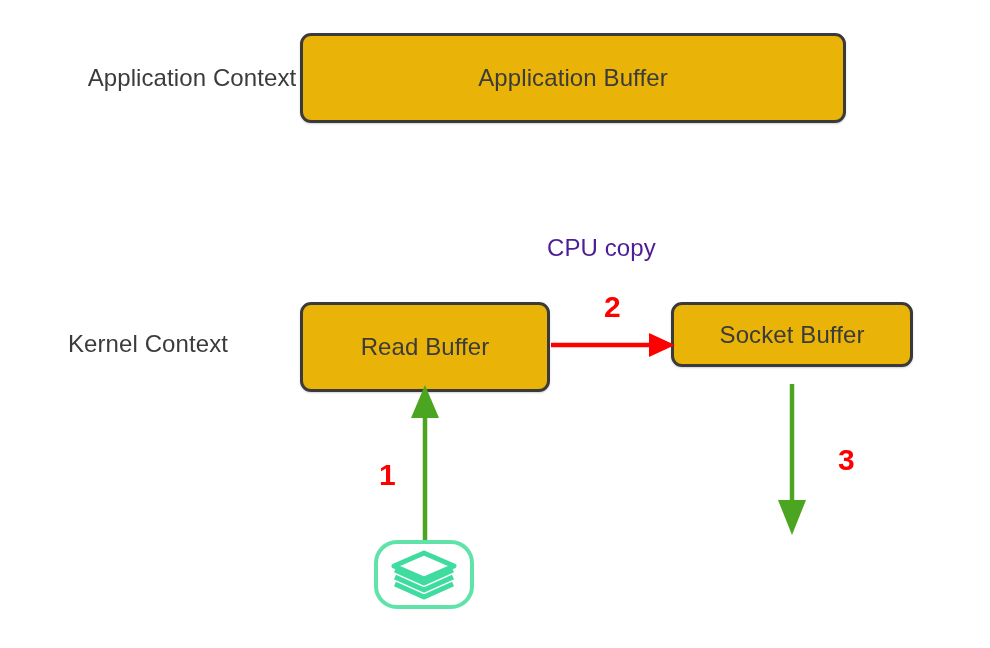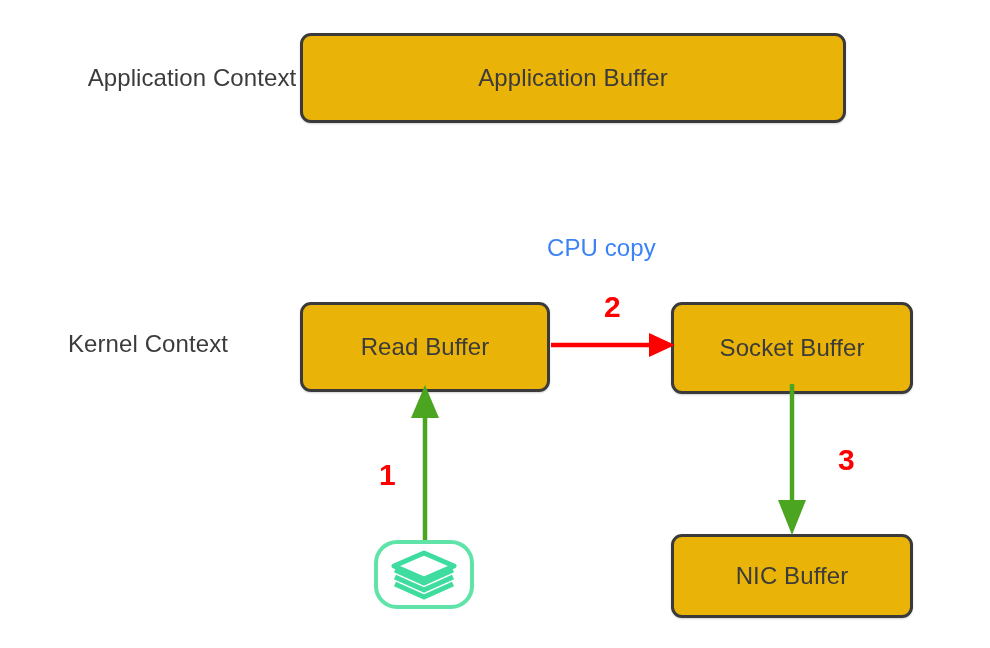--- a/index.html
+++ b/index.html
@@ -46,28 +46,28 @@
   }
   .buffer-box .box-label {
     font-size: 24px;
     color: #3b3b3b;
     white-space: nowrap;
     letter-spacing: 0.1px;
     line-height: 1;
   }
   #app-buffer    { left: 300px; top: 33px;  width: 546px; height: 90px; }
   #read-buffer   { left: 300px; top: 302px; width: 250px; height: 90px; }
-  #socket-buffer { left: 671px; top: 302px; width: 242px; height: 92px; }
+  #socket-buffer { left: 671px; top: 302px; width: 242px; height: 65px; }
   #nic-buffer    { left: 671px; top: 534px; width: 242px; height: 84px; }
 
   
   .flow-label {
     position: absolute;
     font-size: 24px;
-    color: #3b82f6;
+    color: #4c1d95;
     white-space: nowrap;
     line-height: 1;
     letter-spacing: 0.1px;
   }
   #cpu-copy-label { left: 547px; top: 236px; }
   #dma-copy-label { left: 497px; top: 449px; }
 
   
   .step-num {
     position: absolute;
@@ -114,23 +114,20 @@
   </div>
 
   <div class="buffer-box" id="read-buffer">
     <span class="box-label">Read Buffer</span>
   </div>
 
   <div class="buffer-box" id="socket-buffer">
     <span class="box-label">Socket Buffer</span>
   </div>
 
-  <div class="buffer-box" id="nic-buffer">
-    <span class="box-label">NIC Buffer</span>
-  </div>
 
   <div class="flow-label" id="cpu-copy-label">CPU copy</div>
 
 
   <div class="step-num" id="step-1">1</div>
 
   <div class="step-num" id="step-2">2</div>
 
   <div class="step-num" id="step-3">3</div>
 

